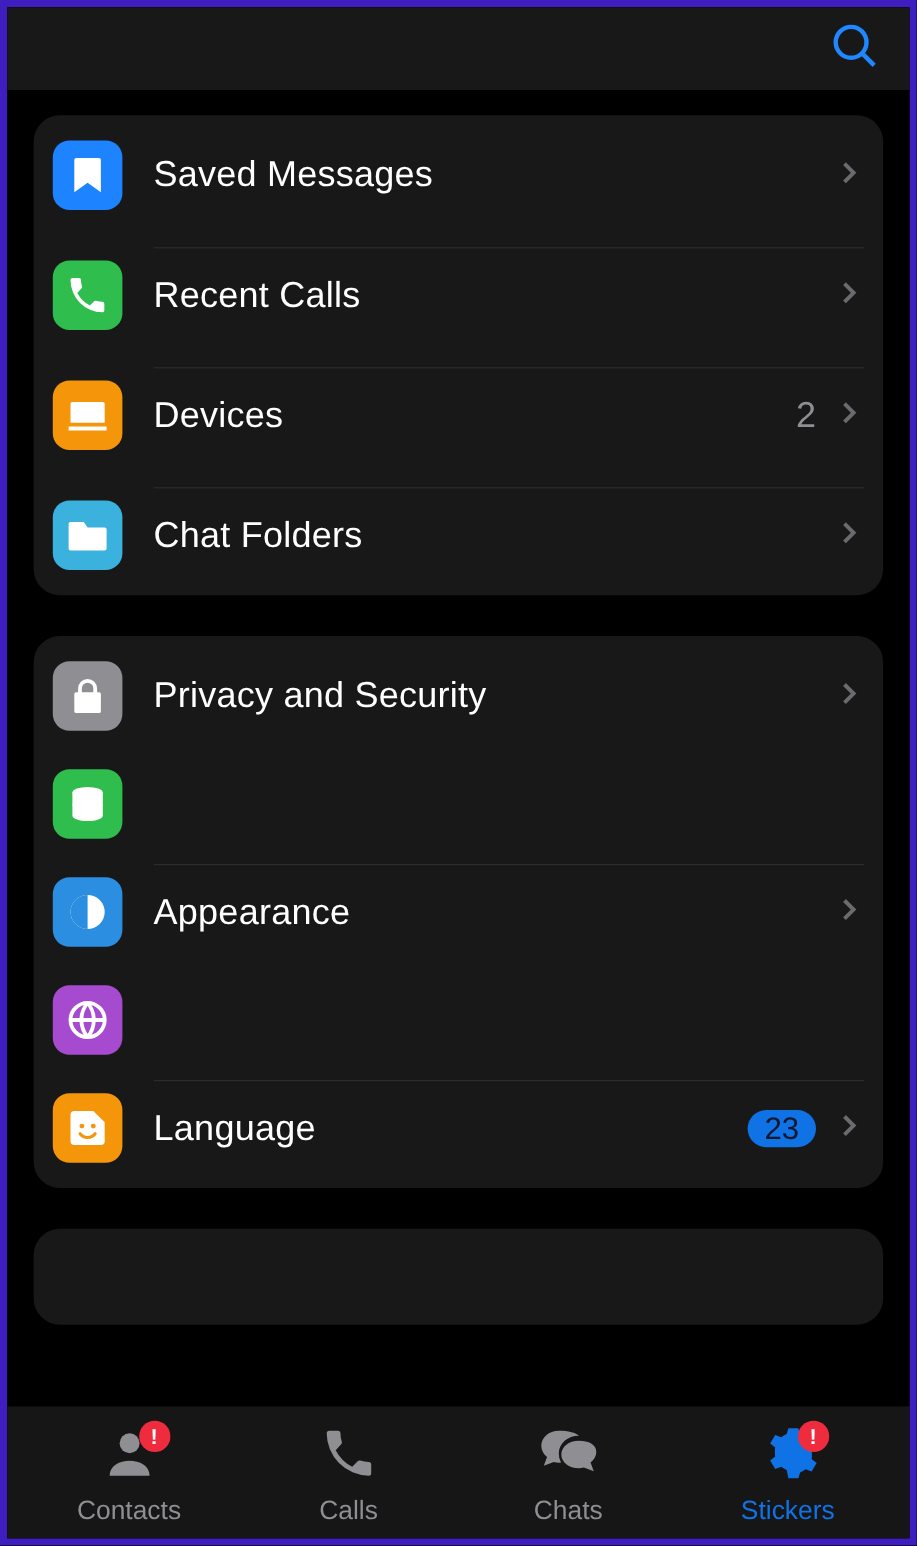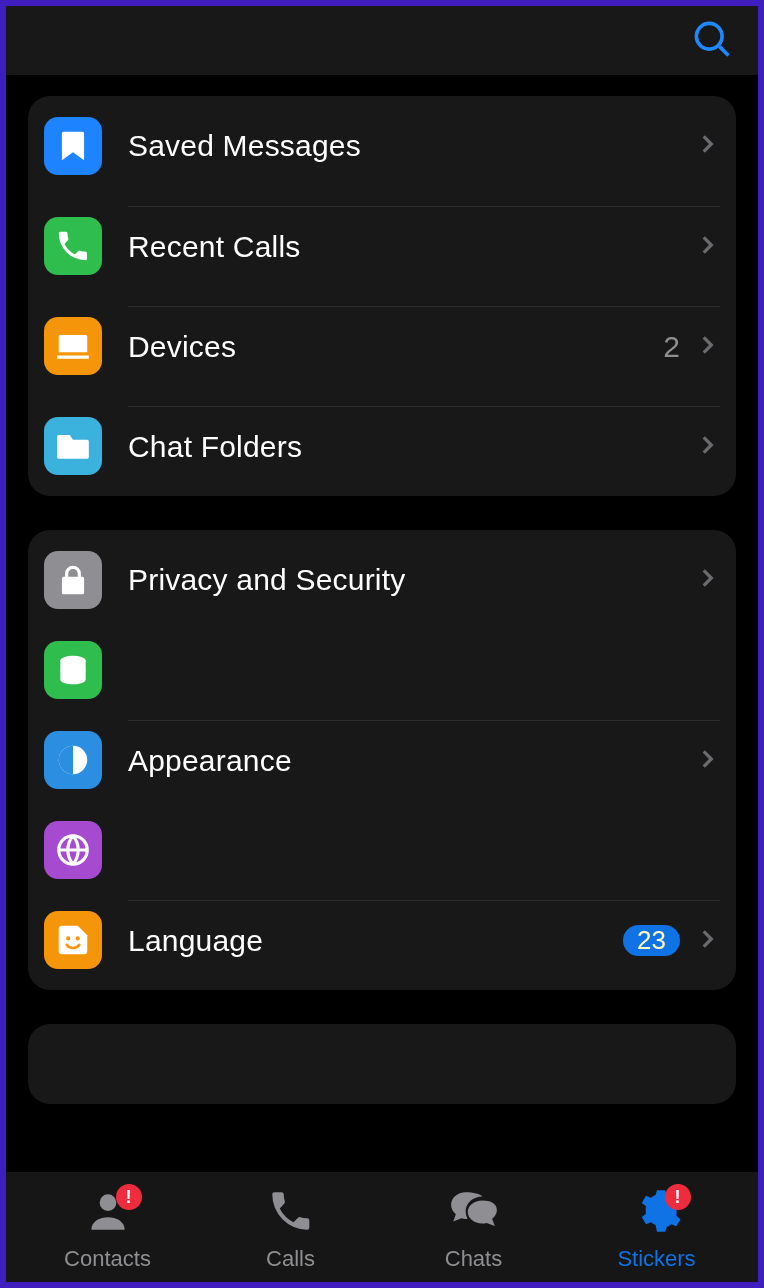--- a/index.html
+++ b/index.html
@@ -66,21 +66,21 @@
     font-size: 30px;
     letter-spacing: 0.2px;
   }
   .row .value {
     color: #8e8e93;
     font-size: 30px;
     margin-right: 14px;
   }
   .row .badge {
     background: #0f72e5;
-    color: #fef9c3;
+    color: #0f172a;
     font-size: 26px;
     border-radius: 20px;
     padding: 0 14px;
     margin-right: 14px;
   }
   .row .chev { color: #6b6b6f; flex-shrink:0; }
 
   
   .bg-blue    { background: #1d83ff; }
   .bg-green   { background: #2fbe4e; }

